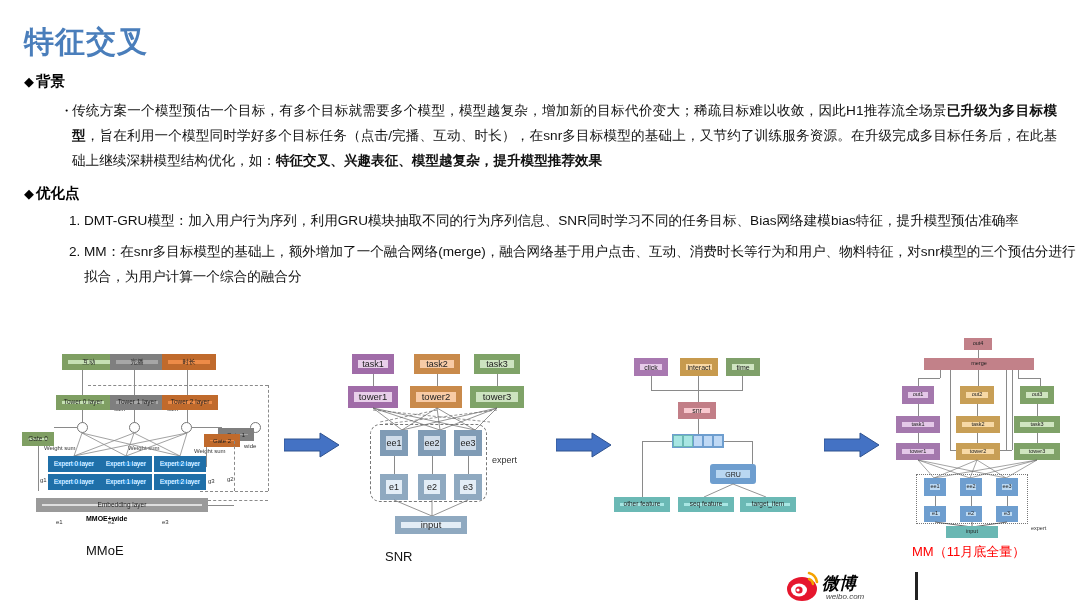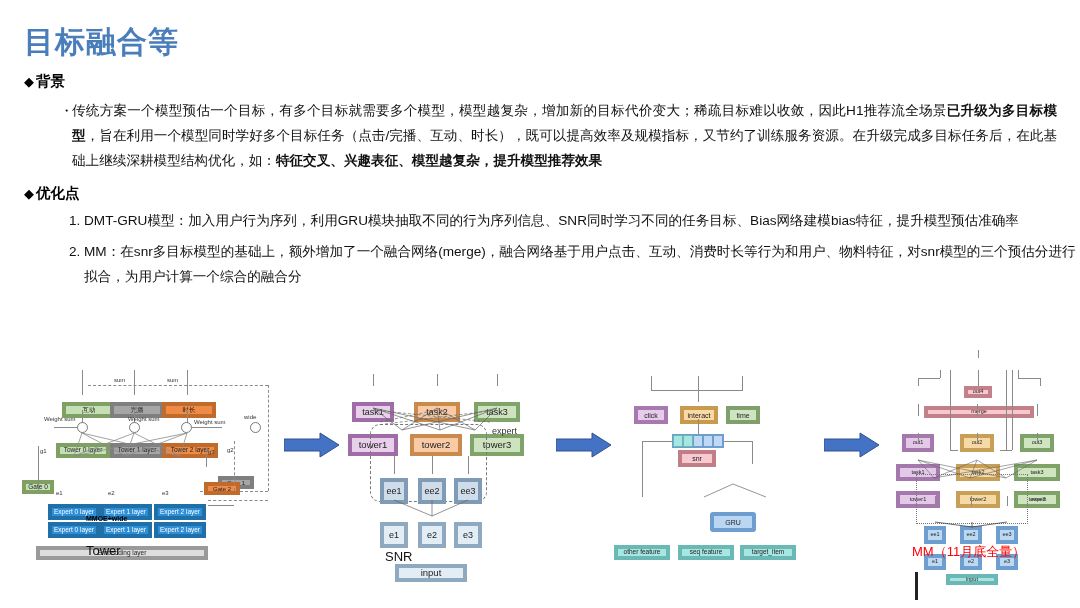--- a/index.html
+++ b/index.html
@@ -38,22 +38,22 @@
 
   
   .cap{position:absolute;font-size:13px;color:#111;}
   .cap.red{color:#FF0000;}
 
   
   .fig{position:absolute;}
   .node{
     position:absolute;box-sizing:border-box;
     display:flex;align-items:center;justify-content:center;
-    border:4px solid #0f766e;font-size:6.5px;color:#222;
-    text-align:center;line-height:1;white-space:nowrap;margin-top:48px;
+    border:6px solid #0f766e;font-size:6.5px;color:#222;
+    text-align:center;line-height:1;white-space:nowrap;
   }
   .blk{position:absolute;box-sizing:border-box;}
 
   
   .c-green{background:#C5E0B4;border-color:#7F9F63;}
   .c-grey {background:#A6A6A6;border-color:#7F7F7F;}
   .c-orange{background:#ED8B47;border-color:#C06A2C;}
   .c-blue {background:#2E8FD6;border-color:#1F6FA8;color:#fff;}
   .c-embed{background:#DEDEDE;border-color:#9A9A9A;}
 
@@ -80,21 +80,21 @@
   .m-green{background:#CFE5C0;border-color:#7FA268;}
   .m-blue {background:#BCD9F2;border-color:#6E9ECF;}
   .m-cyan {background:#A7E3E0;border-color:#6AB7B3;}
 
   .line{position:absolute;background:#8A8A8A;}
   .hline{height:1px;}
   .vline{width:1px;}
   .dline{position:absolute;border-top:1px dashed #8A8A8A;height:0;}
   .dvline{position:absolute;border-left:1px dashed #8A8A8A;width:0;}
 
-  .lbl{position:absolute;font-size:6px;color:#333;white-space:nowrap;}
+  .lbl{position:absolute;font-size:6px;color:#333;white-space:nowrap;margin-top:29px;}
   .lbl-b{position:absolute;font-size:7px;font-weight:bold;color:#000;white-space:nowrap;}
 
   .circ{
     position:absolute;width:11px;height:11px;border-radius:50%;
     border:1px solid #777;background:#fff;box-sizing:border-box;
   }
   .dashbox{
     position:absolute;border:1px dashed #777;box-sizing:border-box;border-radius:10px;
   }
   .dotbox{
@@ -106,29 +106,29 @@
 
   
   .footer{position:absolute;}
   .divider{position:absolute;background:#222;width:3px;}
 </style>
 </head>
 <body>
 
 <div class="slide">
 
-  <div class="title">目标融合等</div>
+  <div class="title">特征交叉</div>
 
   <div class="lvl1" style="left:24px;top:72px;">
     <span class="dia">◆</span><span>背景</span>
   </div>
 
   <div class="bulletdot" style="left:60px;top:98px;">・</div>
   <div class="para" style="left:72px;top:98px;width:985px;">
-    <span>传统方案一个模型预估一个目标，有多个目标就需要多个模型，模型越复杂，增加新的目标代价变大；稀疏目标难以收敛，因此H1推荐流全场景</span><b>已升级为多目标模型</b><span>，旨在利用一个模型同时学好多个目标任务（点击/完播、互动、时长），既可以提高效率及规模指标，又节约了训练服务资源。在升级完成多目标任务后，在此基础上继续深耕模型结构优化，如：</span><b>特征交叉、兴趣表征、模型越复杂，提升模型推荐效果</b>
+    <span>传统方案一个模型预估一个目标，有多个目标就需要多个模型，模型越复杂，增加新的目标代价变大；稀疏目标难以收敛，因此H1推荐流全场景</span><b>已升级为多目标模型</b><span>，旨在利用一个模型同时学好多个目标任务（点击/完播、互动、时长），在snr多目标模型的基础上，又节约了训练服务资源。在升级完成多目标任务后，在此基础上继续深耕模型结构优化，如：</span><b>特征交叉、兴趣表征、模型越复杂，提升模型推荐效果</b>
   </div>
 
   <div class="lvl1" style="left:24px;top:184px;">
     <span class="dia">◆</span><span>优化点</span>
   </div>
 
   <ol class="numlist" style="left:62px;top:208px;width:1000px;">
     <li>DMT-GRU模型：加入用户行为序列，利用GRU模块抽取不同的行为序列信息、SNR同时学习不同的任务目标、Bias网络建模bias特征，提升模型预估准确率</li>
     <li style="margin-top:6px;">MM：在snr多目标模型的基础上，额外增加了一个融合网络(merge)，融合网络基于用户点击、互动、消费时长等行为和用户、物料特征，对snr模型的三个预估分进行拟合，为用户计算一个综合的融合分</li>
   </ol>
@@ -407,21 +407,35 @@
       <g stroke="#444" stroke-width="0.8" fill="none">
         <line x1="84" y1="189" x2="47" y2="184"></line>
         <line x1="84" y1="189" x2="84" y2="184"></line>
         <line x1="84" y1="189" x2="119" y2="184"></line>
       </g>
     </svg>
 
     <div class="node m-cyan" style="left:58px;top:188px;width:52px;height:11px;font-size:5.5px;">input</div>
   </div>
 
-  <div class="cap" style="left:86px;top:543px;">Tower</div>
+  <div class="cap" style="left:86px;top:543px;">MMoE</div>
   <div class="cap" style="left:385px;top:549px;">SNR</div>
   <div class="cap red" style="left:912px;top:543px;">MM（11月底全量）</div>
 
+  <div class="footer" style="left:786px;top:570px;">
+    <svg width="120" height="34" viewBox="0 0 120 34">
+      <g>
+        <ellipse cx="16" cy="19" rx="15" ry="12" fill="#E6162D"></ellipse>
+        <ellipse cx="13" cy="20" rx="8" ry="6.5" fill="#ffffff"></ellipse>
+        <circle cx="13" cy="20" r="3.6" fill="#E6162D"></circle>
+        <circle cx="12" cy="20" r="1.6" fill="#ffffff"></circle>
+        <path d="M23 3 a11 11 0 0 1 8 9" stroke="#F5A200" stroke-width="2.6" fill="none" stroke-linecap="round"></path>
+        <path d="M23 9 a6 6 0 0 1 4 5" stroke="#F5A200" stroke-width="2.4" fill="none" stroke-linecap="round"></path>
+      </g>
+      <text x="36" y="19" font-family="DejaVu Sans, sans-serif" font-size="17" font-weight="bold" font-style="italic" fill="#000">微博</text>
+      <text x="40" y="29" font-family="Liberation Sans, sans-serif" font-size="8" font-style="italic" fill="#444">weibo.com</text>
+    </svg>
+  </div>
 
   <div class="divider" style="left:915px;top:572px;height:28px;"></div>
 
 
 </div>
 
 </body></html>

